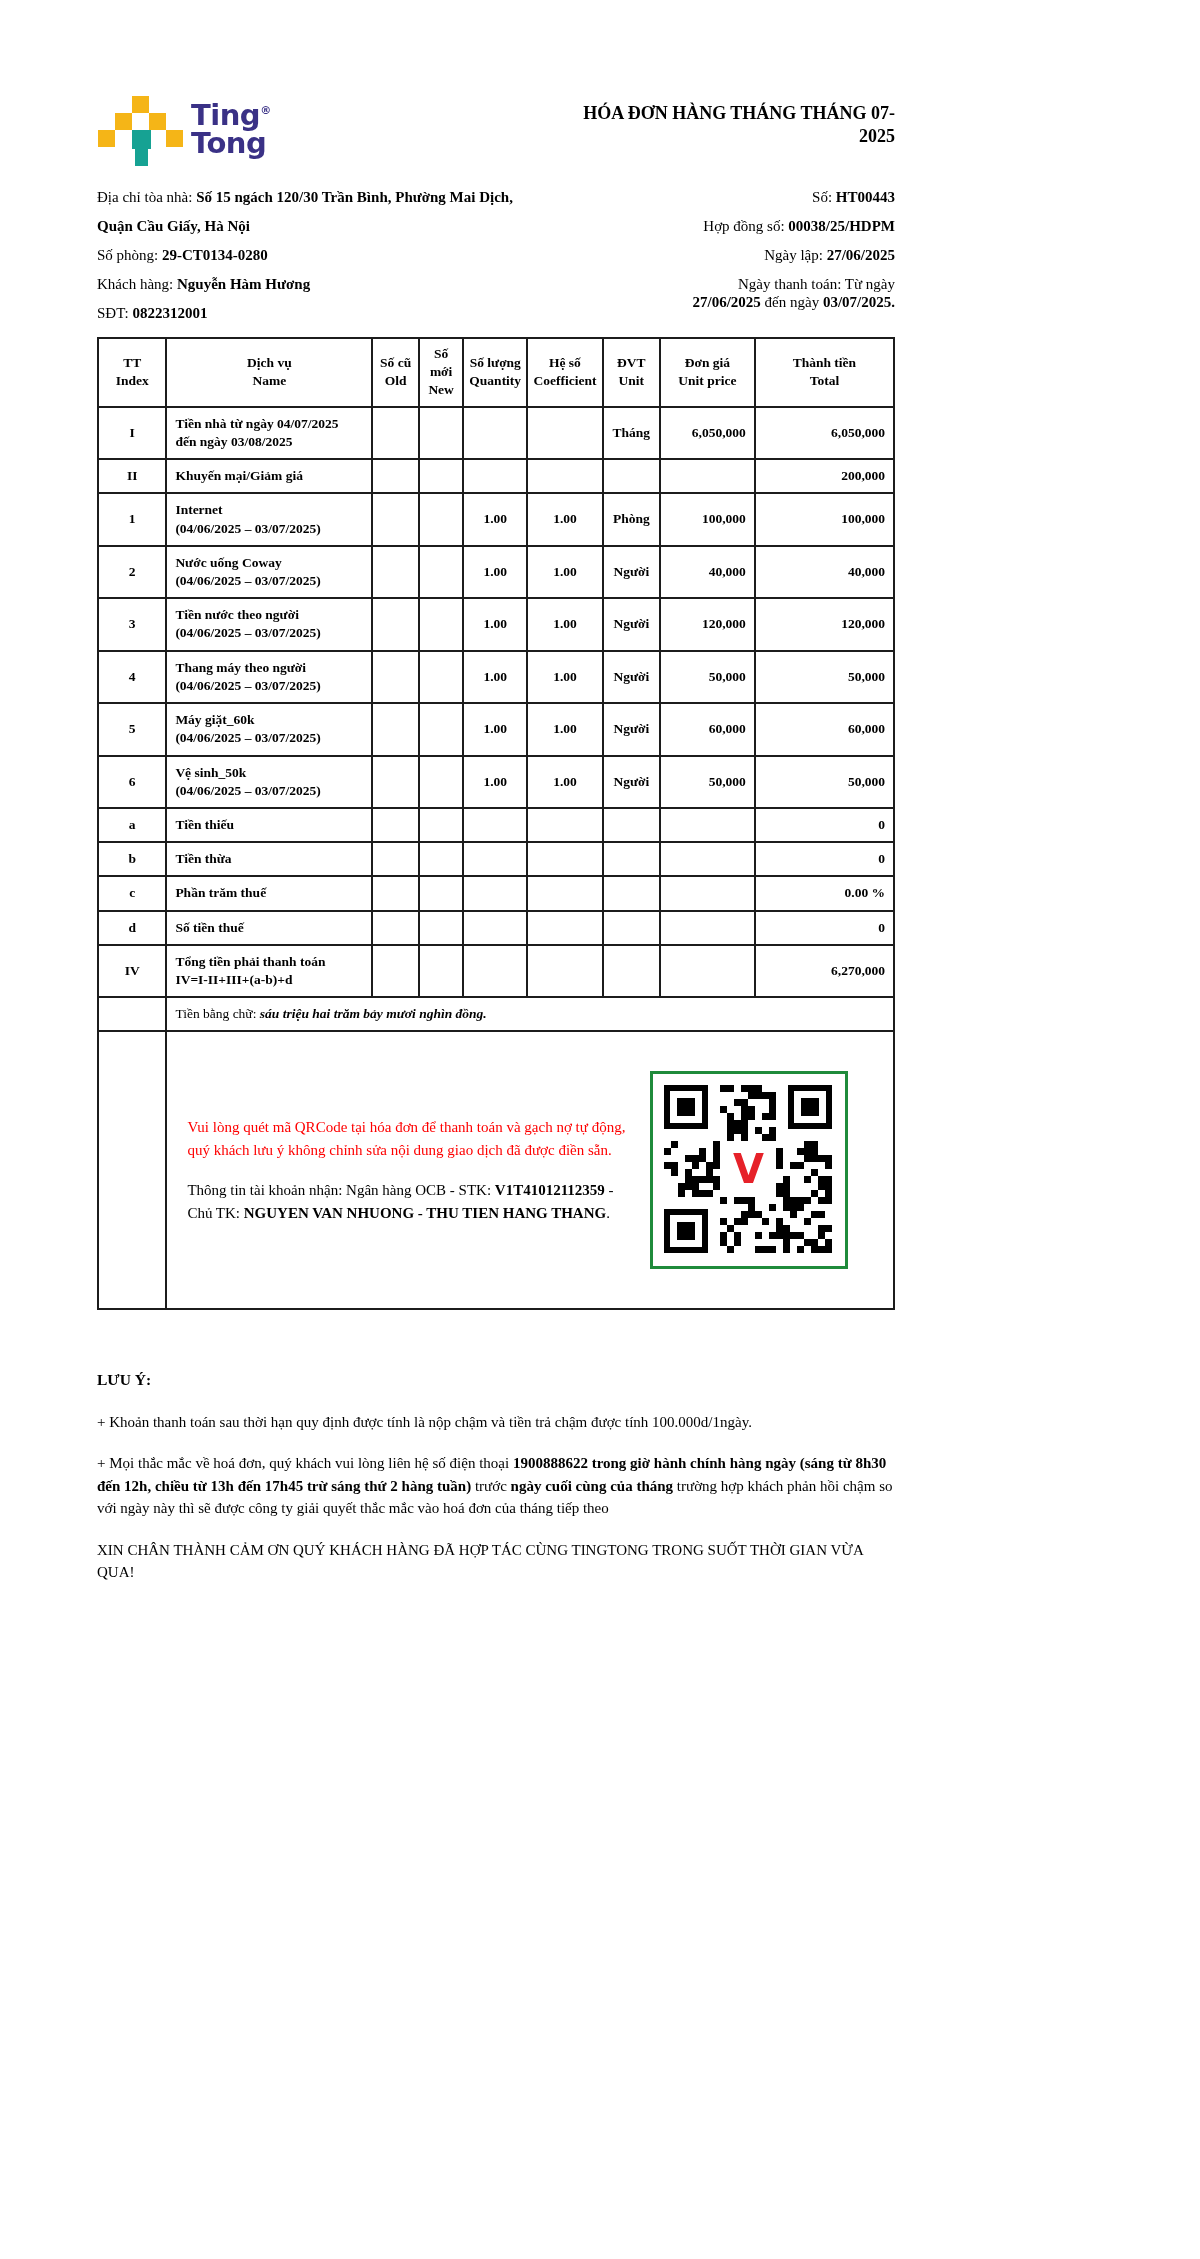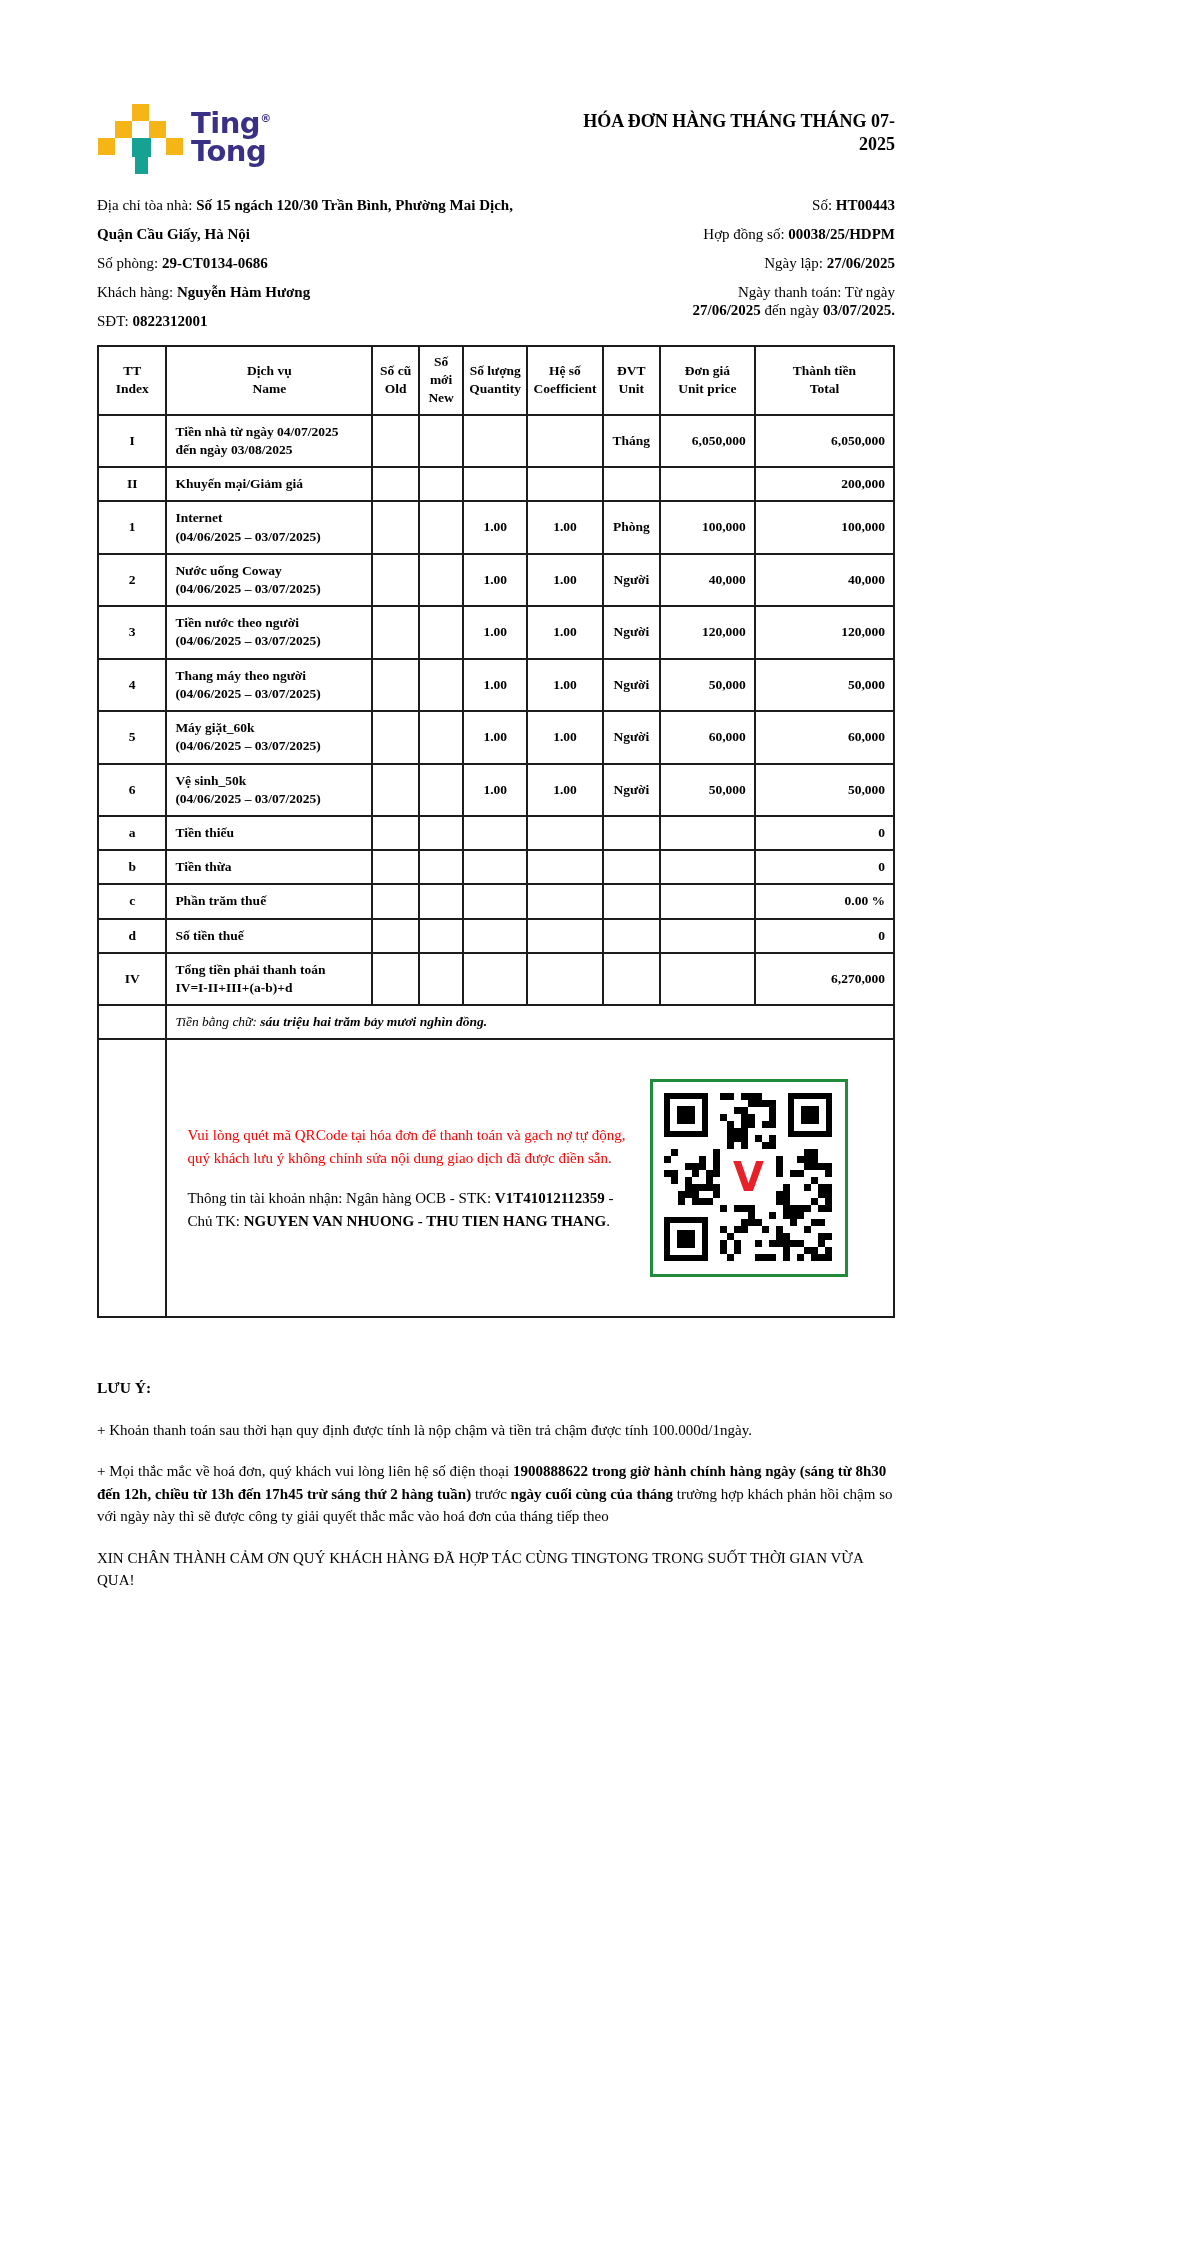--- a/index.html
+++ b/index.html
@@ -1,18 +1,18 @@
 <!DOCTYPE html>
 <html style="--logo-yellow: #F5B517; --logo-teal: #16A293; --logo-navy: #3A3186; --qr-green: #1F8B3B; --qr-red: #E62129;"><head>
 <meta charset="utf-8">
 <style>
   html,body{margin:0;padding:0;background:#ffffff;}
   .sheet{position:relative;width:1200px;height:2259px;background:#fff;overflow:hidden;
          font-family:"Liberation Serif",serif;color:#000;}
-  .content{position:absolute;left:97px;top:104px;width:798px;}
+  .content{position:absolute;left:97px;top:96px;width:798px;}
 
   
   .topbar{display:flex;justify-content:space-between;align-items:flex-start;}
   .logo{display:flex;align-items:flex-start;}
   .logo-icon{position:relative;width:88px;height:72px;flex:0 0 auto;}
   .px{position:absolute;width:17px;height:17px;}
   .px.y{background:var(--logo-yellow);}
   .px.t{background:var(--logo-teal);}
   .logo-text{margin-left:6px;font-family:"DejaVu Sans",sans-serif;font-weight:bold;
              color:var(--logo-navy);font-size:29px;line-height:0.95;letter-spacing:-0.5px;margin-top:6px;}
@@ -79,21 +79,21 @@
           <div><span>Tong</span></div>
         </div>
       </div>
       <h1 class="title">HÓA ĐƠN HÀNG THÁNG THÁNG 07-2025</h1>
     </div>
 
     <div class="meta">
       <div class="meta-col left">
         <div class="meta-line"><span>Địa chỉ tòa nhà: </span><span style="font-weight: bold;">Số 15 ngách 120/30 Trần Bình, Phường Mai Dịch,</span></div>
         <div class="meta-line"><span style="font-weight: bold;">Quận Cầu Giấy, Hà Nội</span></div>
-        <div class="meta-line"><span>Số phòng: </span><span style="font-weight: bold;">29-CT0134-0686</span></div>
+        <div class="meta-line"><span>Số phòng: </span><span style="font-weight: bold;">29-CT0134-0280</span></div>
         <div class="meta-line"><span>Khách hàng: </span><span style="font-weight: bold;">Nguyễn Hàm Hương</span></div>
         <div class="meta-line"><span>SĐT: </span><span style="font-weight: bold;">0822312001</span></div>
       </div>
       <div class="meta-col right">
         <div class="meta-line"><span>Số: </span><span style="font-weight: bold;">HT00443</span></div>
         <div class="meta-line"><span>Hợp đồng số: </span><span style="font-weight: bold;">00038/25/HDPM</span></div>
         <div class="meta-line"><span>Ngày lập: </span><span style="font-weight: bold;">27/06/2025</span></div>
         <div class="meta-line"><span>Ngày thanh toán: Từ ngày </span><span style="font-weight: bold;">27/06/2025</span><span> đến ngày </span><span style="font-weight: bold;">03/07/2025.</span></div>
       </div>
     </div>
@@ -291,21 +291,21 @@
             <td class="c-center"></td>
             <td class="c-center"></td>
             <td class="c-center"></td>
             <td class="c-right"></td>
             <td class="c-right">6,270,000</td>
           </tr>
         </tbody>
       <tbody>
         <tr class="words-row">
           <td class="c-tt"></td>
-          <td class="words-cell" colspan="8"><span style="font-style: italic;">Tiền bằng chữ: </span><span style="font-weight: bold; font-style: italic;">sáu triệu hai trăm bảy mươi nghìn đồng.</span></td>
+          <td class="words-cell" colspan="8"><span style="">Tiền bằng chữ: </span><span style="font-weight: bold; font-style: italic;">sáu triệu hai trăm bảy mươi nghìn đồng.</span></td>
         </tr>
         <tr>
           <td class="c-tt"></td>
           <td colspan="8" style="padding:0;">
             <div class="qr-cell-wrap">
               <div class="qr-text">
                 <div><span style="color: rgb(254, 0, 0);">Vui lòng quét mã QRCode tại hóa đơn để thanh toán và gạch nợ tự động, quý khách lưu ý không chỉnh sửa nội dung giao dịch đã được điền sẵn.</span></div>
                 <div class="acct"><span>Thông tin tài khoản nhận: Ngân hàng OCB - STK: </span><span style="font-weight: bold;">V1T41012112359</span><span> - Chủ TK: </span><span style="font-weight: bold;">NGUYEN VAN NHUONG - THU TIEN HANG THANG</span><span>.</span></div>
               </div>
               <div class="qr-box">

